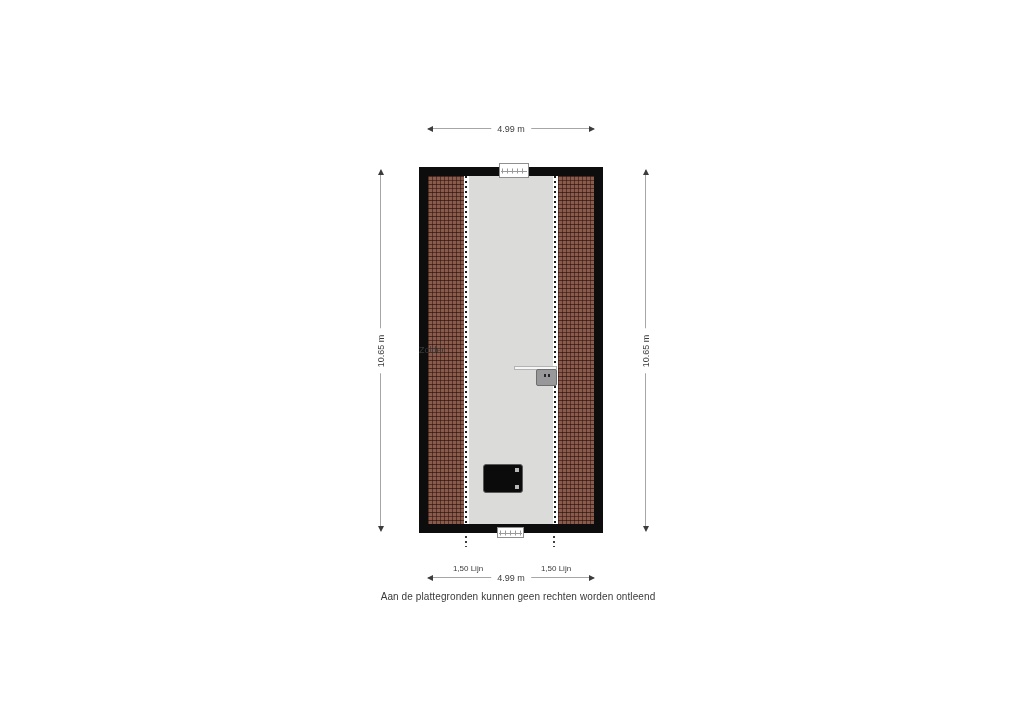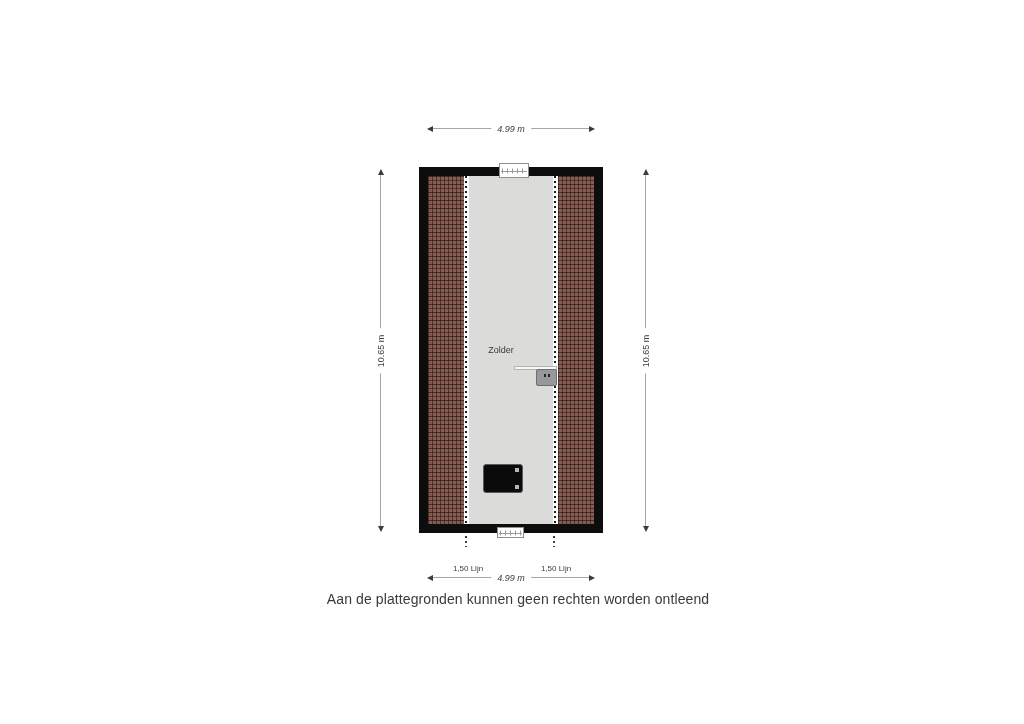--- a/index.html
+++ b/index.html
@@ -1,21 +1,21 @@
 <!DOCTYPE html>
 <html><head>
 <meta charset="utf-8">
 <style>
   * { margin:0; padding:0; box-sizing:border-box; }
   html,body { width:1024px; height:724px; background:#ffffff; overflow:hidden;
               font-family:"Liberation Sans", sans-serif; color:#3c3c3c; }
   .stage { position:relative; width:1024px; height:724px; background:#ffffff; }
 
   
-  .h-dim { position:absolute; height:0; border-top:1px solid #a6a6a6;font-style:italic; }
+  .h-dim { position:absolute; height:0; border-top:1px solid #a6a6a6; }
   .h-dim .dim-label { position:absolute; left:50%; top:0; transform:translate(-50%,-50%);
                       background:#ffffff; padding:0 6px; font-size:9px; color:#3c3c3c; white-space:nowrap; }
   .arr { position:absolute; width:0; height:0; }
   .arr-left  { left:-1px; top:-3px; border-top:3px solid transparent; border-bottom:3px solid transparent; border-right:6px solid #3c3c3c; }
   .arr-right { right:-1px; top:-3px; border-top:3px solid transparent; border-bottom:3px solid transparent; border-left:6px solid #3c3c3c; }
   .v-dim { position:absolute; width:0; border-left:1px solid #a6a6a6; }
   .v-dim .dim-label { position:absolute; top:50%; left:0; transform:translate(-50%,-50%) rotate(-90deg);
                       background:#ffffff; padding:0 6px; font-size:9px; color:#3c3c3c; white-space:nowrap; }
   .arr-up   { top:-1px; left:-3px; border-left:3px solid transparent; border-right:3px solid transparent; border-bottom:6px solid #3c3c3c; }
   .arr-down { bottom:-1px; left:-3px; border-left:3px solid transparent; border-right:3px solid transparent; border-top:6px solid #3c3c3c; }
@@ -32,21 +32,21 @@
   }
   .tile-left  { left:0;  width:36px; }
   .tile-right { right:0; width:36px; }
 
   .dash-strip { position:absolute; top:0; bottom:0; width:5px; background:#ffffff; }
   .dash-strip::after { content:""; position:absolute; left:1px; top:0; bottom:0; width:2px;
       background:repeating-linear-gradient(to bottom, #1b1b1b 0 2px, transparent 2px 5px); }
   .dash-left  { left:36px; }
   .dash-right { left:125px; }
 
-  .room-label { position:absolute; left:419px; top:345px; width:164px; text-align:center;
+  .room-label { position:absolute; left:419px; top:345px; width:164px; text-align:left;
                 font-size:9px; color:#3a3a3a; }
 
   .window { position:absolute; background:#ffffff; border:1px solid #8f8f8f; }
   .window .glaze { position:absolute; left:1px; right:1px; top:50%; height:1px; background:#9a9a9a; }
   .window .ticks { position:absolute; left:2px; right:2px; top:50%; height:5px; transform:translateY(-50%);
       background:repeating-linear-gradient(to right, #9a9a9a 0 1px, transparent 1px 5px); }
   .window-top    { left:499px; top:163px; width:30px; height:15px; }
   .window-bottom { left:497px; top:527px; width:27px; height:11px; }
 
   .handrail { position:absolute; left:514px; top:366px; width:43px; height:4px;
@@ -62,21 +62,21 @@
   .hatch .hinge-t { top:3px; } .hatch .hinge-b { bottom:3px; }
 
   
   .leader { position:absolute; top:536px; width:2px; height:11px;
             background:repeating-linear-gradient(to bottom, #3f3f3f 0 2px, transparent 2px 5px); }
   .leader-l { left:465px; } .leader-r { left:553px; }
   .line-label { position:absolute; top:564px; width:60px; text-align:center; font-size:8px; color:#3c3c3c; }
   .line-label-l { left:438px; } .line-label-r { left:526px; }
 
   .disclaimer { position:absolute; left:12px; right:0; top:591px; text-align:center;
-                font-size:14px; color:#3a3a3a; letter-spacing:0.1px; }
+                font-size:10px; color:#3a3a3a; letter-spacing:0.1px; }
 </style>
 </head>
 <body>
 
 <div class="stage">
 
   <div class="h-dim" style="left:428px; top:128px; width:166px;">
     <span class="arr arr-left"></span>
     <span class="arr arr-right"></span>
     <span class="dim-label">4.99 m</span>

